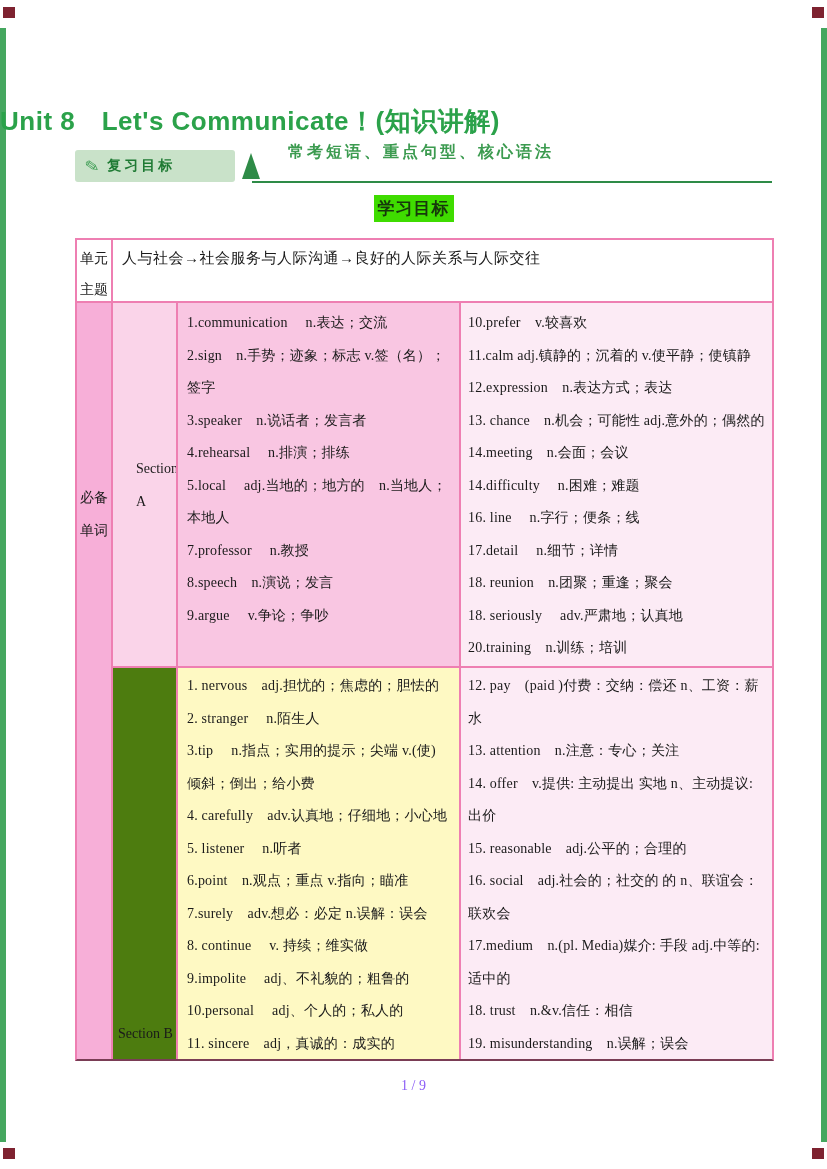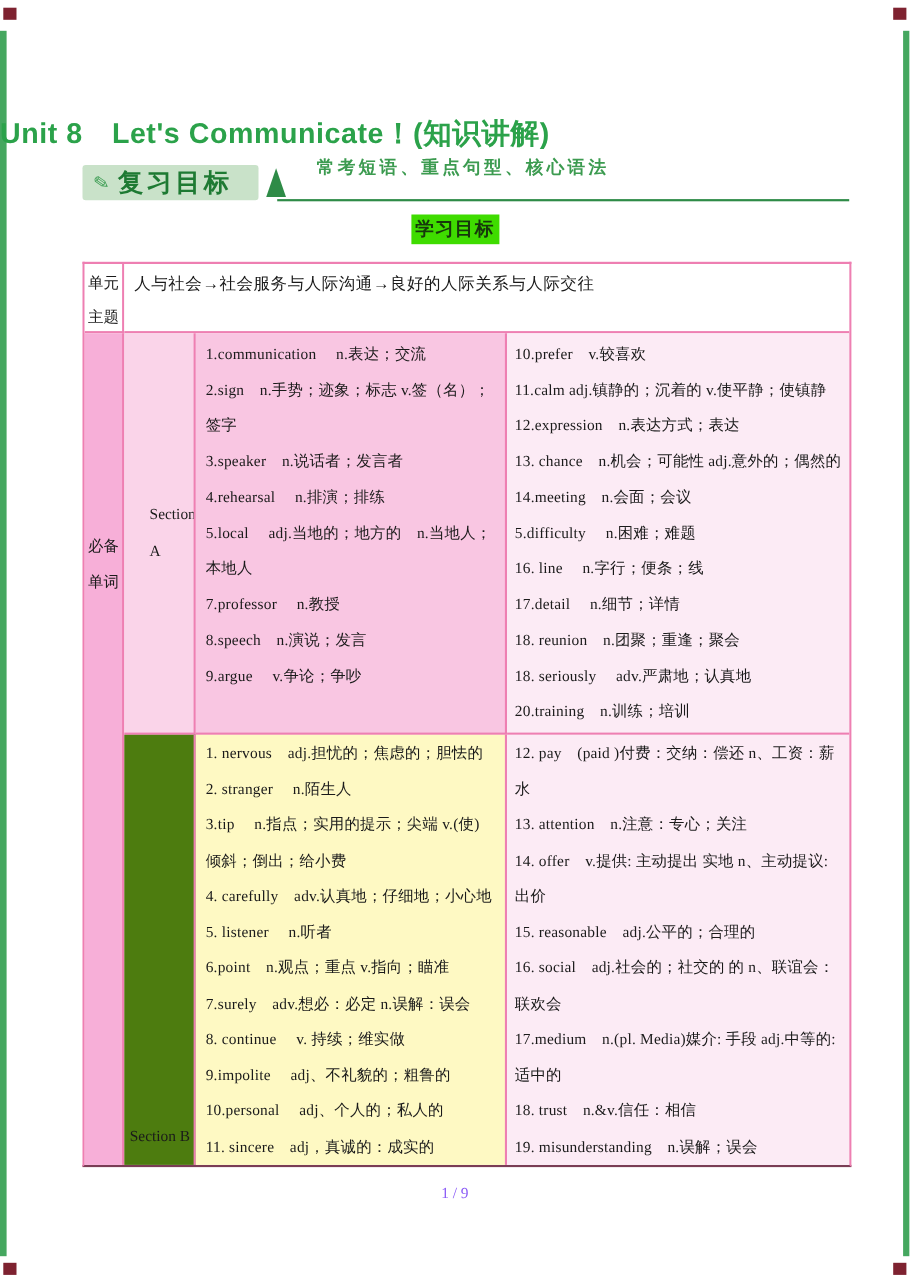--- a/index.html
+++ b/index.html
@@ -17,21 +17,21 @@
   .title{position:absolute;left:0;top:104px;width:100%;text-align:left;
          font-family:"Liberation Sans","DejaVu Sans",sans-serif;
          font-weight:bold;font-size:26px;color:#2ba24a;letter-spacing:.5px;}
 
   
   .banner-box{position:absolute;left:75px;top:150px;width:160px;height:32px;
       background:#c9e2c9;border-radius:3px;display:flex;align-items:center;gap:8px;
       padding-left:10px;box-sizing:border-box;}
   .banner-box .pencil{font-size:17px;color:#3f9e55;transform:rotate(-10deg);line-height:1;}
   .banner-box .blabel{font-family:"Liberation Sans","DejaVu Sans",sans-serif;
-      font-weight:bold;font-size:23px;color:#1e7a33;letter-spacing:3px;}
+      font-weight:bold;font-size:14px;color:#1e7a33;letter-spacing:3px;}
   .banner-tri{position:absolute;left:242px;top:153px;width:0;height:0;
       border-left:9px solid transparent;border-right:9px solid transparent;
       border-bottom:26px solid #2e8b47;}
   .banner-sub{position:absolute;left:288px;top:142px;
       font-family:"Liberation Sans","DejaVu Sans",sans-serif;
       font-weight:bold;font-size:16px;color:#3c9b50;letter-spacing:3px;}
   .banner-line{position:absolute;left:252px;top:181px;width:520px;height:2px;background:#2e8b47;}
 
   
   .goal{position:absolute;left:50%;top:195px;transform:translateX(-50%);
@@ -107,21 +107,21 @@
         <div class="entry">7.professor　 n.教授</div>
         <div class="entry">8.speech　n.演说；发言</div>
         <div class="entry">9.argue　 v.争论；争吵</div>
       </div>
     <div class="cell a-right bb2">
         <div class="entry">10.prefer　v.较喜欢</div>
         <div class="entry">11.calm adj.镇静的；沉着的 v.使平静；使镇静</div>
         <div class="entry">12.expression　n.表达方式；表达</div>
         <div class="entry">13. chance　n.机会；可能性 adj.意外的；偶然的</div>
         <div class="entry">14.meeting　n.会面；会议</div>
-        <div class="entry">5.difficulty　 n.困难；难题</div>
+        <div class="entry">14.difficulty　 n.困难；难题</div>
         <div class="entry">16. line　 n.字行；便条；线</div>
         <div class="entry">17.detail　 n.细节；详情</div>
         <div class="entry">18. reunion　n.团聚；重逢；聚会</div>
         <div class="entry">18. seriously　 adv.严肃地；认真地</div>
         <div class="entry">20.training　n.训练；培训</div>
       </div>
 
     <div class="cell sec-b br2">Section B</div>
     <div class="cell b-left br2">
         <div class="entry">1. nervous　adj.担忧的；焦虑的；胆怯的</div>

